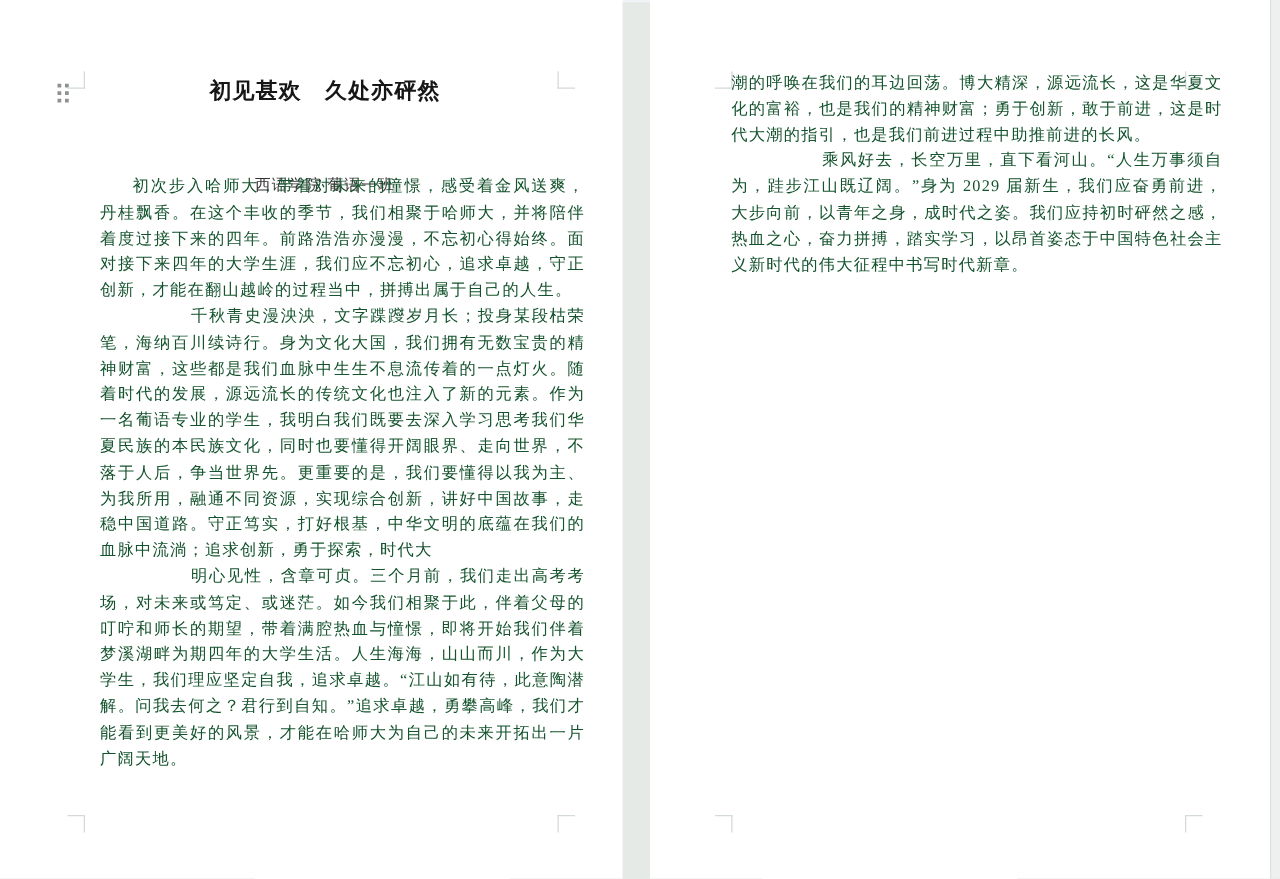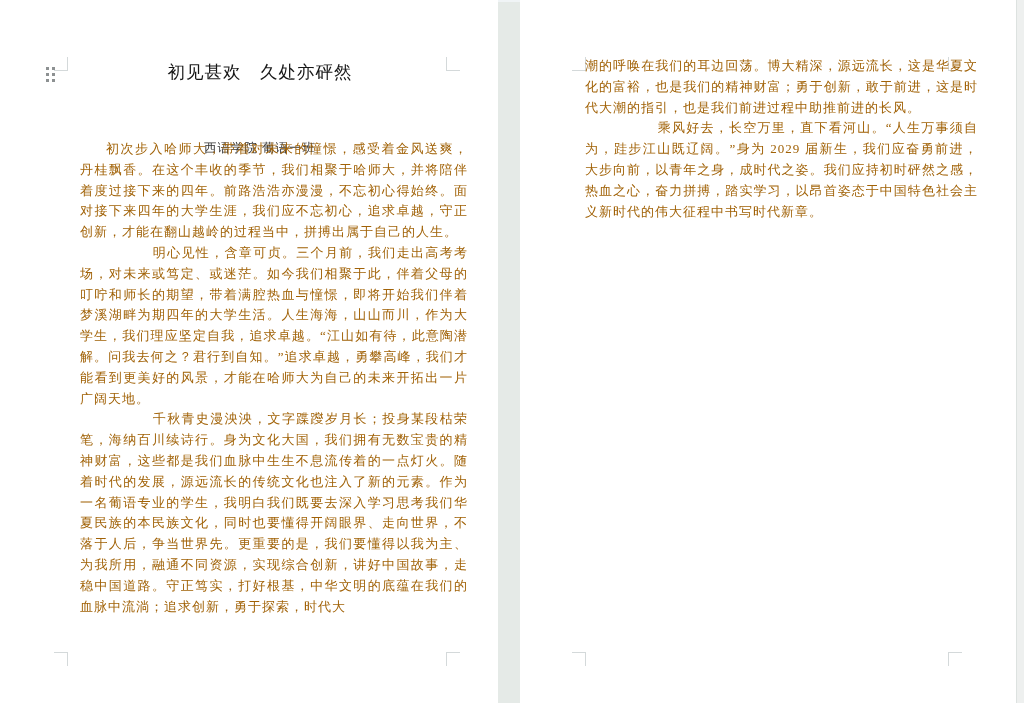--- a/index.html
+++ b/index.html
@@ -20,33 +20,33 @@
   }
   .page-1 { left:0; width:498px; }
   .page-2 { left:520px; width:497px; }
   .right-rail {
     position:absolute; top:0; right:0; width:7px; height:703px;
     background:#eef0ef; border-left:1px solid #dde2e0;
   }
   
   .doc-title {
     position:absolute; left:60px; width:400px; top:60px;
-    text-align:center; font-size:17.5px; font-weight:normal;
+    text-align:center; font-size:17.5px; font-weight:bold;
     letter-spacing:1px; color:#161616; white-space:nowrap;
   }
   .byline {
     position:absolute; left:60px; width:400px; text-align:center;
     font-size:12.5px; color:#333; letter-spacing:1px;margin-top:44px;
   }
   .byline-class  { top:96px; }
   .byline-author { top:119px; }
   .body-block {
     position:absolute; overflow:hidden;
     font-size:13px; line-height:20.8px; letter-spacing:1px;
-    color:#a16207; text-align:justify; text-justify:inter-ideograph;
+    color:#14532d; text-align:justify; text-justify:inter-ideograph;
     word-break:break-all;
   }
   .body-1 { left:80px; top:139px; width:388px; height:522px; }
   .body-2 { left:65px; top:56px;  width:393px; height:600px; }
   .para { margin:0; }
   .indent-normal { text-indent:2em; }
   .indent-large  { text-indent:5.6em; }
   .indent-none   { text-indent:0; }
   
   .drag-handle {
@@ -81,22 +81,22 @@
     <div class="cm cm-tl" style="left:54px; top:57px;"></div>
     <div class="cm cm-tr" style="left:446px; top:57px;"></div>
     <div class="cm cm-bl" style="left:54px; top:652px;"></div>
     <div class="cm cm-br" style="left:446px; top:652px;"></div>
 
     <div class="doc-title">初见甚欢　久处亦砰然</div>
     <div class="byline byline-class">西语学院 葡语一班</div>
 
     <div class="body-block body-1" id="page1-body">
         <p class="para indent-normal">初次步入哈师大，带着对未来的憧憬，感受着金风送爽，丹桂飘香。在这个丰收的季节，我们相聚于哈师大，并将陪伴着度过接下来的四年。前路浩浩亦漫漫，不忘初心得始终。面对接下来四年的大学生涯，我们应不忘初心，追求卓越，守正创新，才能在翻山越岭的过程当中，拼搏出属于自己的人生。</p>
+        <p class="para indent-large">千秋青史漫泱泱，文字蹀躞岁月长；投身某段枯荣笔，海纳百川续诗行。身为文化大国，我们拥有无数宝贵的精神财富，这些都是我们血脉中生生不息流传着的一点灯火。随着时代的发展，源远流长的传统文化也注入了新的元素。作为一名葡语专业的学生，我明白我们既要去深入学习思考我们华夏民族的本民族文化，同时也要懂得开阔眼界、走向世界，不落于人后，争当世界先。更重要的是，我们要懂得以我为主、为我所用，融通不同资源，实现综合创新，讲好中国故事，走稳中国道路。守正笃实，打好根基，中华文明的底蕴在我们的血脉中流淌；追求创新，勇于探索，时代大</p>
         <p class="para indent-large">明心见性，含章可贞。三个月前，我们走出高考考场，对未来或笃定、或迷茫。如今我们相聚于此，伴着父母的叮咛和师长的期望，带着满腔热血与憧憬，即将开始我们伴着梦溪湖畔为期四年的大学生活。人生海海，山山而川，作为大学生，我们理应坚定自我，追求卓越。“江山如有待，此意陶潜解。问我去何之？君行到自知。”追求卓越，勇攀高峰，我们才能看到更美好的风景，才能在哈师大为自己的未来开拓出一片广阔天地。</p>
-        <p class="para indent-large">千秋青史漫泱泱，文字蹀躞岁月长；投身某段枯荣笔，海纳百川续诗行。身为文化大国，我们拥有无数宝贵的精神财富，这些都是我们血脉中生生不息流传着的一点灯火。随着时代的发展，源远流长的传统文化也注入了新的元素。作为一名葡语专业的学生，我明白我们既要去深入学习思考我们华夏民族的本民族文化，同时也要懂得开阔眼界、走向世界，不落于人后，争当世界先。更重要的是，我们要懂得以我为主、为我所用，融通不同资源，实现综合创新，讲好中国故事，走稳中国道路。守正笃实，打好根基，中华文明的底蕴在我们的血脉中流淌；追求创新，勇于探索，时代大</p>
       </div>
   </div>
 
   <div class="page page-2">
     <div class="cm cm-tl" style="left:52px; top:57px;"></div>
     <div class="cm cm-tr" style="left:428px; top:57px;"></div>
     <div class="cm cm-bl" style="left:52px; top:652px;"></div>
     <div class="cm cm-br" style="left:428px; top:652px;"></div>
 
     <div class="body-block body-2" id="page2-body">

